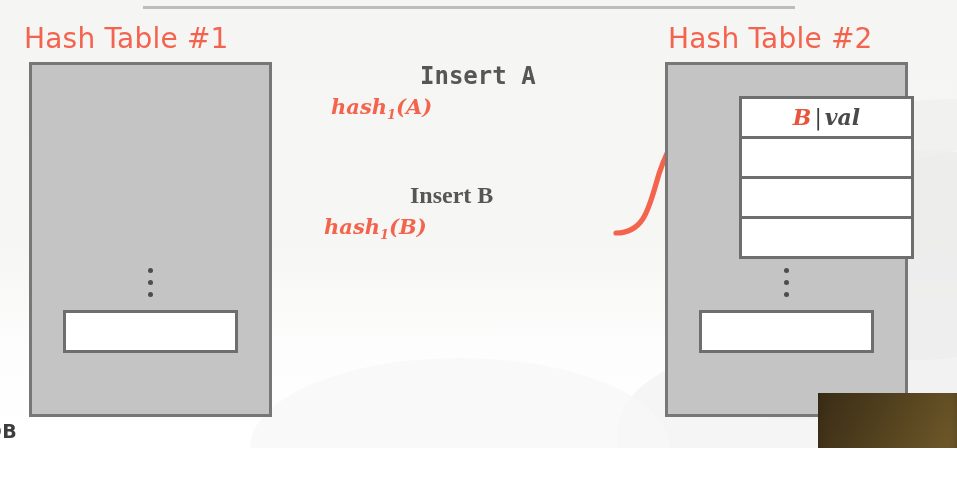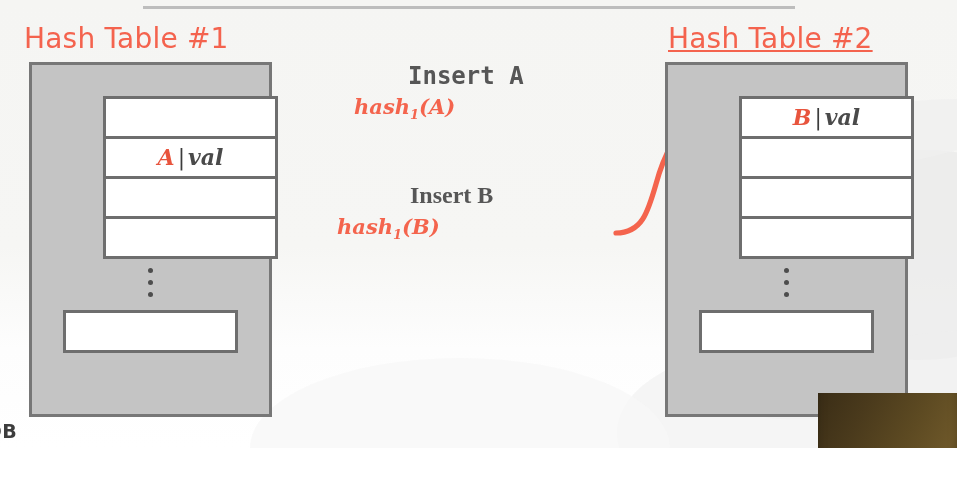--- a/index.html
+++ b/index.html
@@ -73,21 +73,21 @@
   .tbl-title {
     position: absolute;
     font-family: "DejaVu Sans", sans-serif;
     font-size: 28px;
     font-weight: 400;
     color: #f4634e;
     letter-spacing: .2px;
     white-space: nowrap;
   }
   #title-1 { left: 24px;  top: 22px; }
-  #title-2 { left: 668px; top: 22px; text-decoration: underline; }
+  #title-2 { left: 668px; top: 22px; }
 
   
   .table-frame {
     position: absolute;
     width: 243px;
     height: 355px;
     background: #c4c4c4;
     border: 3px solid #777777;
     box-sizing: border-box;
   }
@@ -150,32 +150,31 @@
 
   
   .op-label {
     position: absolute;
     font-family: "DejaVu Sans Mono", monospace;
     font-size: 24px;
     font-weight: 700;
     color: #565656;
     white-space: nowrap;
   }
-  #insert-a { left: 408px; top: 62px; }
+  #insert-a { left: 420px; top: 62px; }
   #insert-b { left: 410px; top: 182px; font-family: Liberation Serif, serif; }
 
   .hash-row {
     position: absolute;
     display: flex;
     gap: 42px;
     white-space: nowrap;
-    margin-left: 23px;
   }
   #hash-row-a { left: 331px; top: 96px; }
-  #hash-row-b { left: 314px; top: 216px; }
+  #hash-row-b { left: 324px; top: 216px; }
 
   .hash-expr {
     font-family: "DejaVu Serif", serif;
     font-style: italic;
     font-weight: 700;
     font-size: 21px;
     color: #f4644d;
     line-height: 1;
   }
   .hash-expr sub {
@@ -232,34 +231,20 @@
   <div class="wm wm-c"></div>
   <div class="wm wm-d"></div>
   <div class="wm wm-e"></div>
 
   <div class="top-rule"></div>
 
   <div class="tbl-title" id="title-1">Hash Table #1</div>
 
   <div class="table-frame" id="frame-1">
 
-    <div class="slot-group slot-stack-top">
-      <div class="slot">
-        <span class="cell-text"></span>
-      </div>
-      <div class="slot">
-        <span class="cell-text"><span class="cell-key">A</span><span class="cell-bar">|</span><span class="cell-val">val</span></span>
-      </div>
-      <div class="slot">
-        <span class="cell-text"></span>
-      </div>
-      <div class="slot">
-        <span class="cell-text"></span>
-      </div>
-    </div>
 
     <div class="vdots">
       <span></span>
         <span></span>
         <span></span>
     </div>
 
     <div class="slot-group slot-stack-bot">
       <div class="slot">
         <span class="cell-text"></span>

